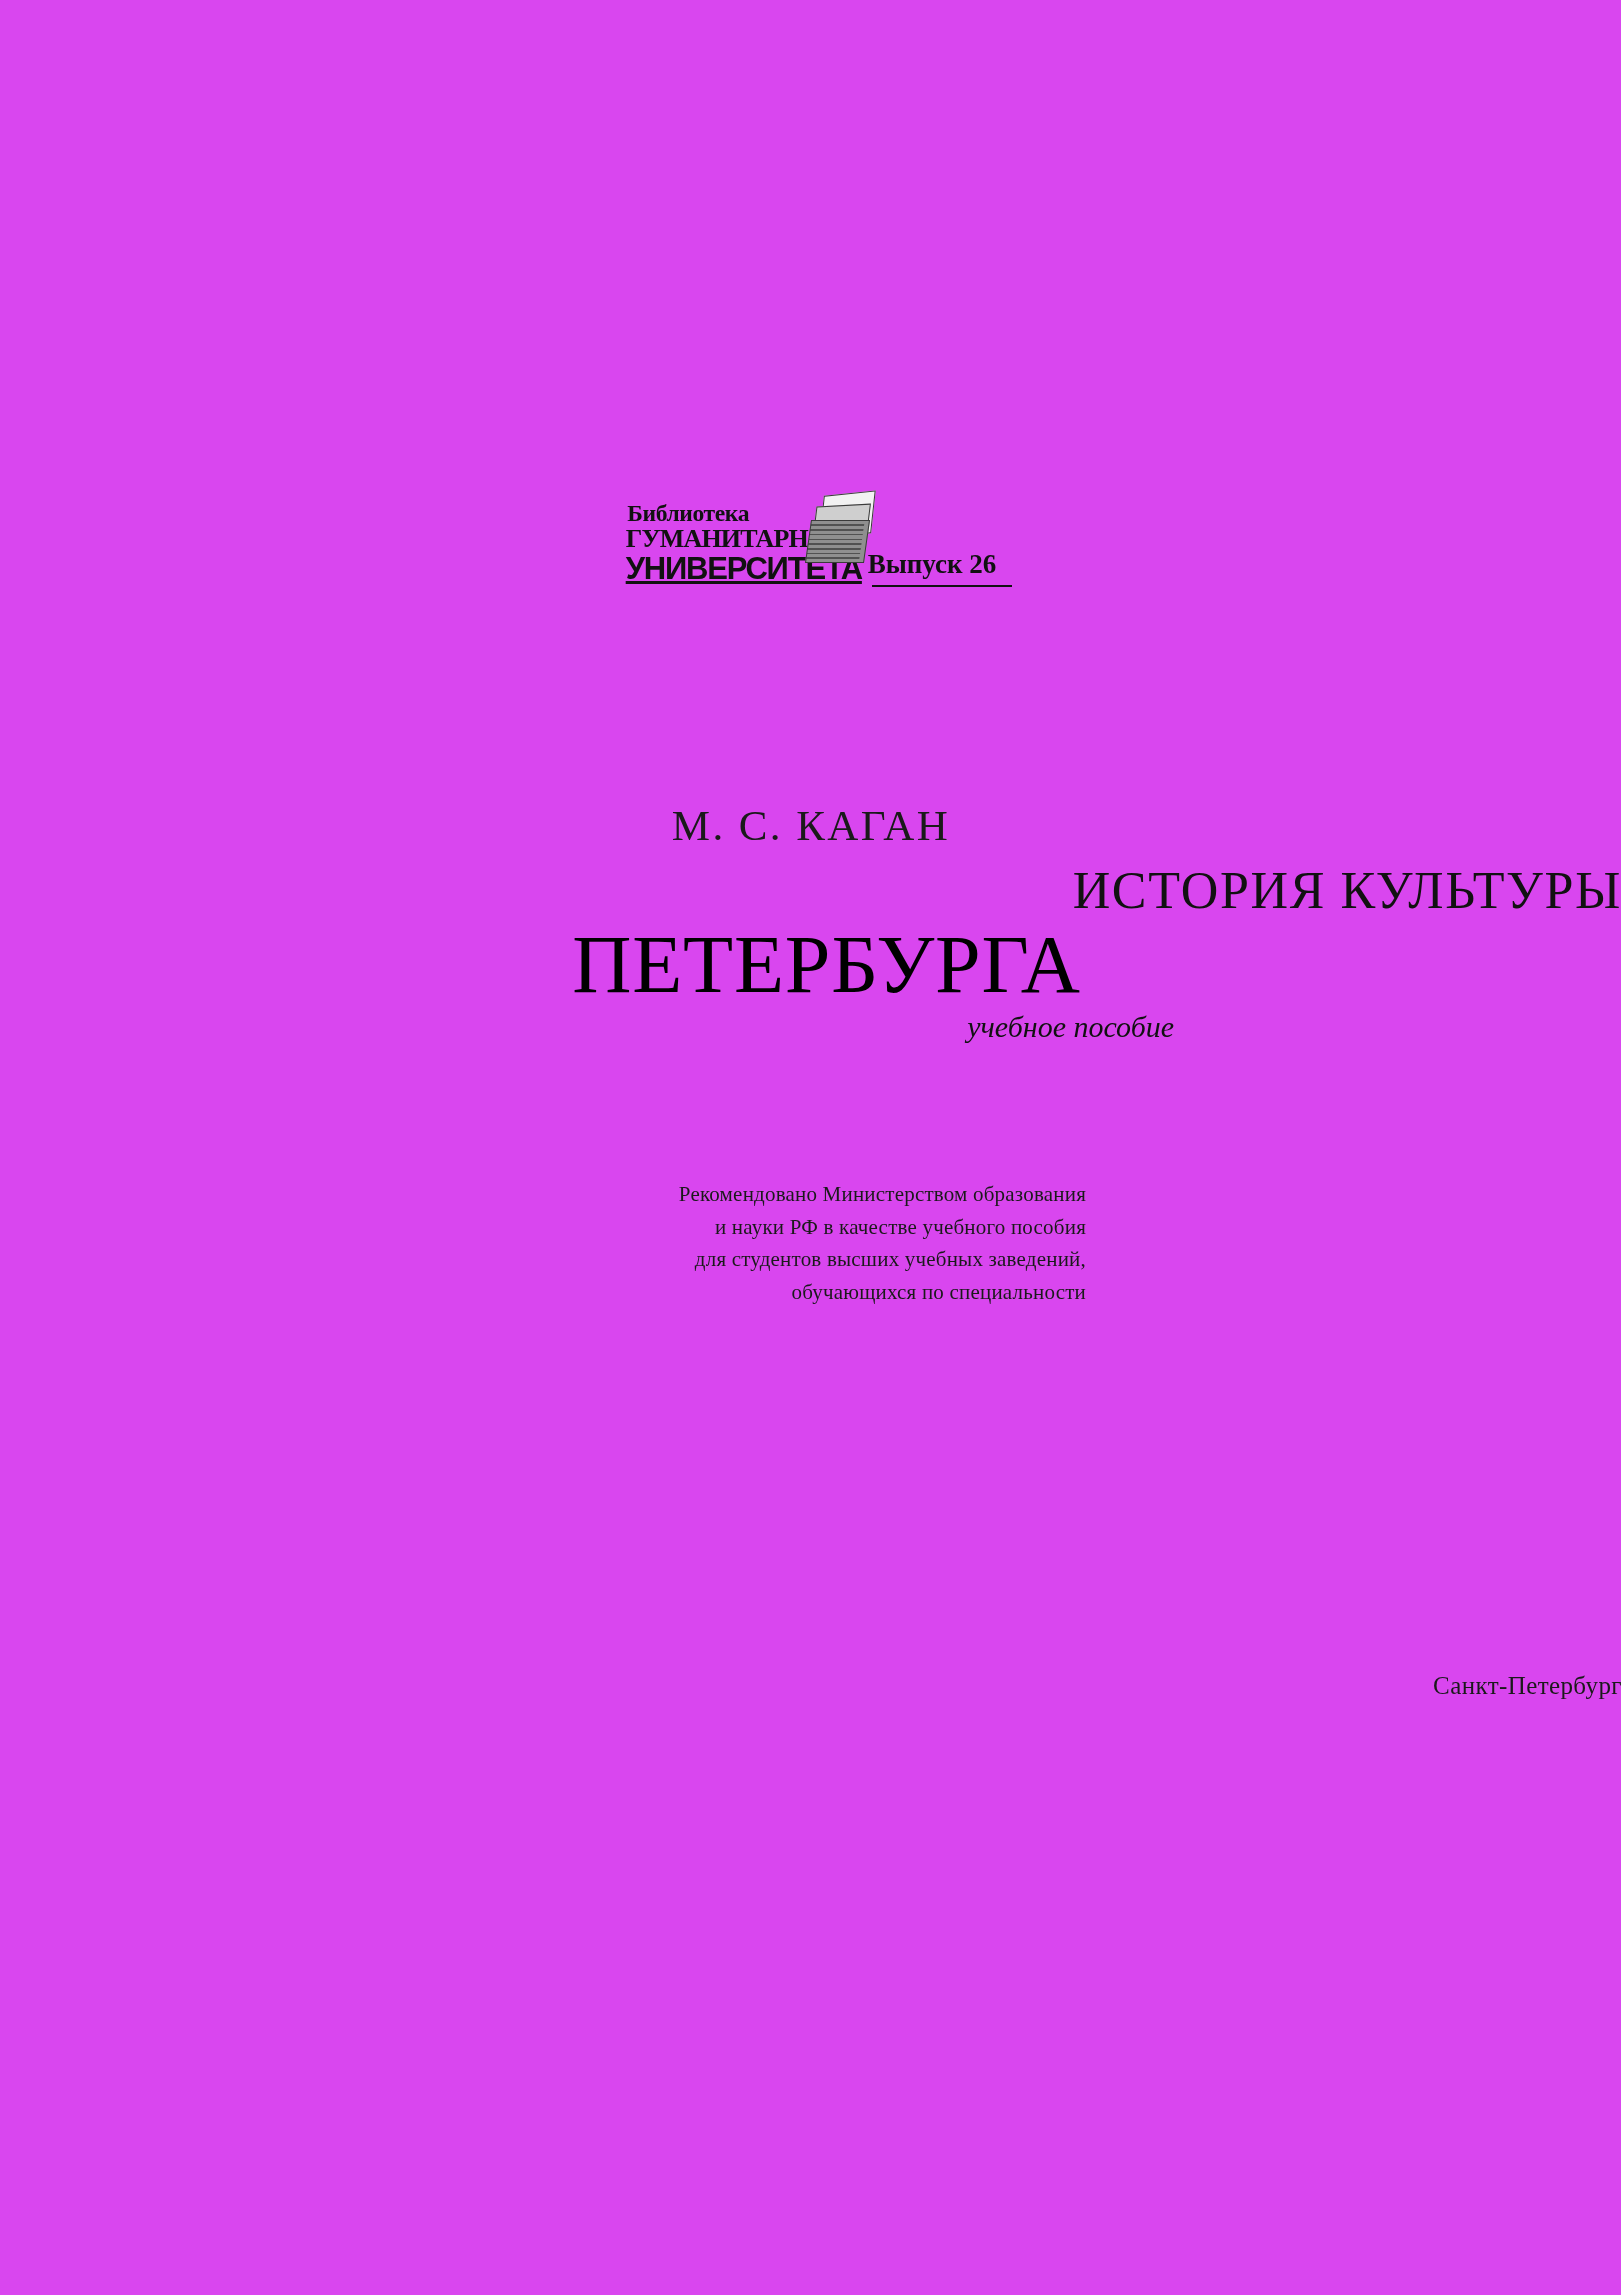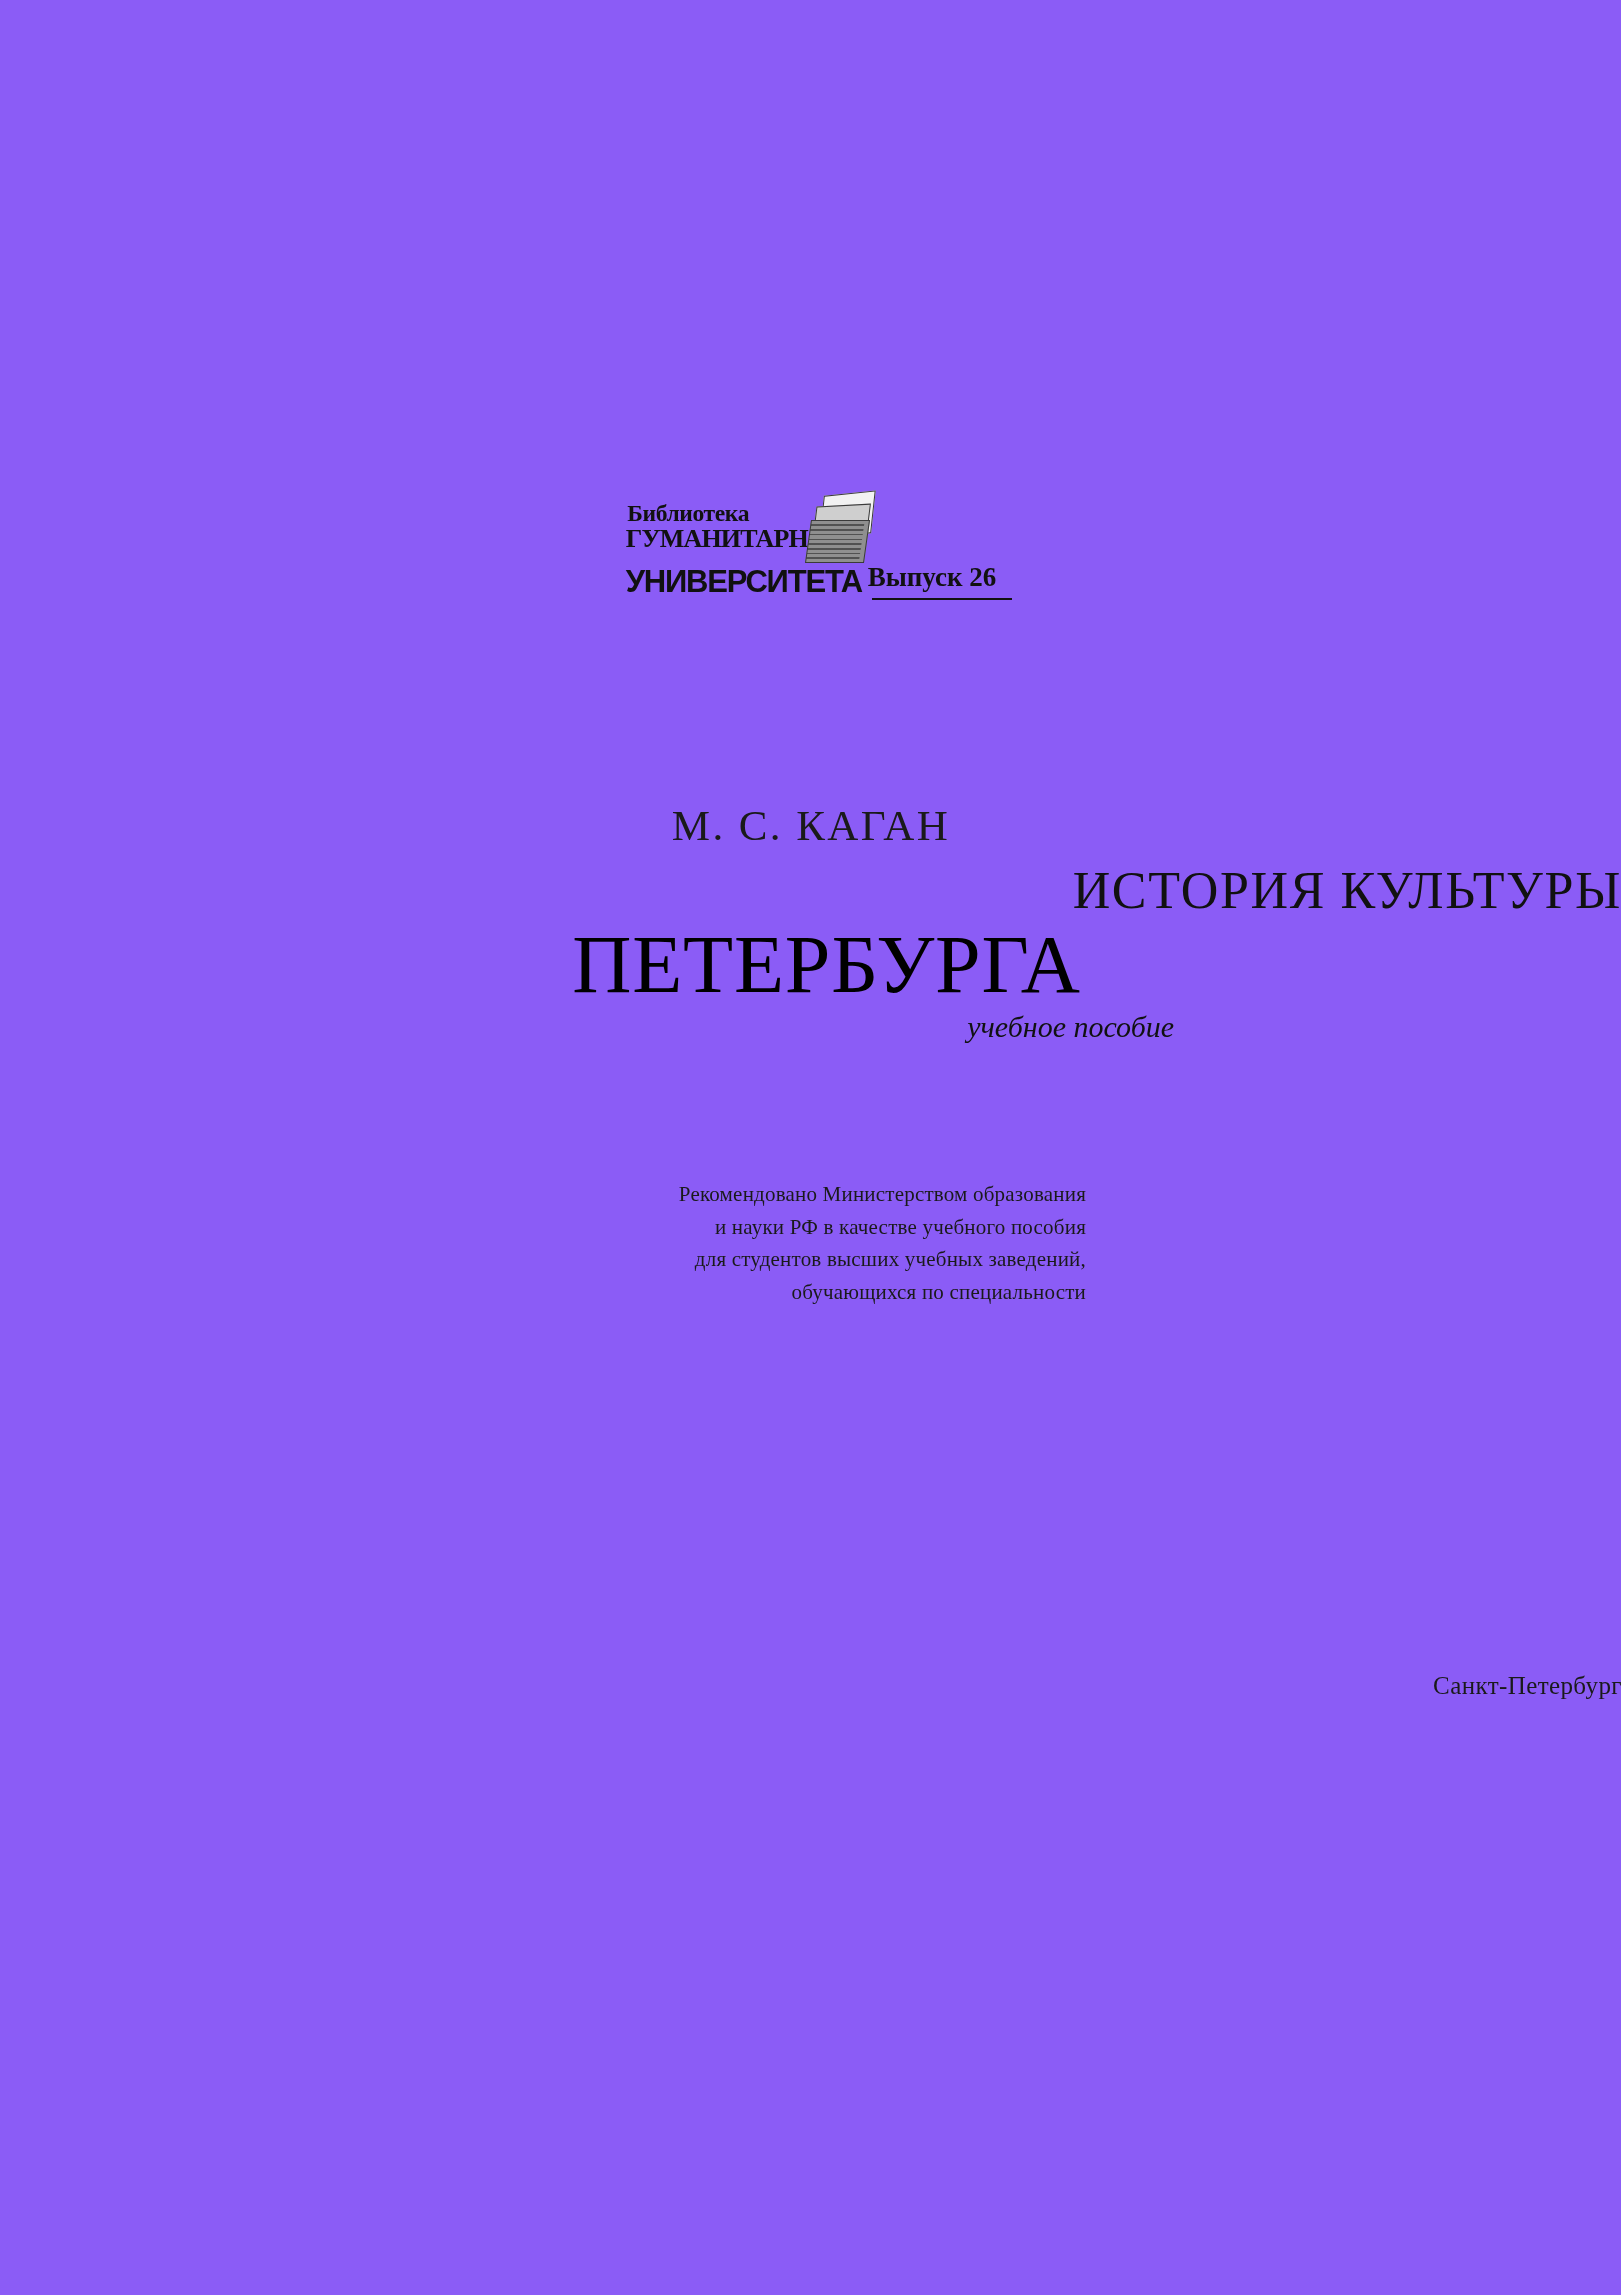--- a/index.html
+++ b/index.html
@@ -12,21 +12,21 @@
     height: 2295px;
     position: relative;
     font-family: "Liberation Serif", "DejaVu Serif", serif;
     color: #1a1a1a;
     overflow: hidden;
   }
 
   .page {
     position: absolute;
     inset: 0;
-    background: #8b5cf6;
+    background: #d946ef;
   }
 
   
   .series-block {
     position: absolute;
     left: 50%;
     top: 502px;
     transform: translateX(-50%);
     width: 408px;
     display: flex;
@@ -57,21 +57,22 @@
     letter-spacing: -0.8px;
     color: #111;
     margin-top: 0.8px;
   }
   .logo-line3 {
     font-family: "Liberation Sans", "DejaVu Sans", sans-serif;
     font-weight: 700;
     font-size: 31px;
     letter-spacing: -1.2px;
     color: #111;
-    margin-top: 14px;
+    margin-top: 1px;
+    text-decoration: underline;
   }
 
   
   .book-mark {
     position: absolute;
     left: 182px;
     top: -9.4px;
     width: 75px;
     height: 72px;
   }

